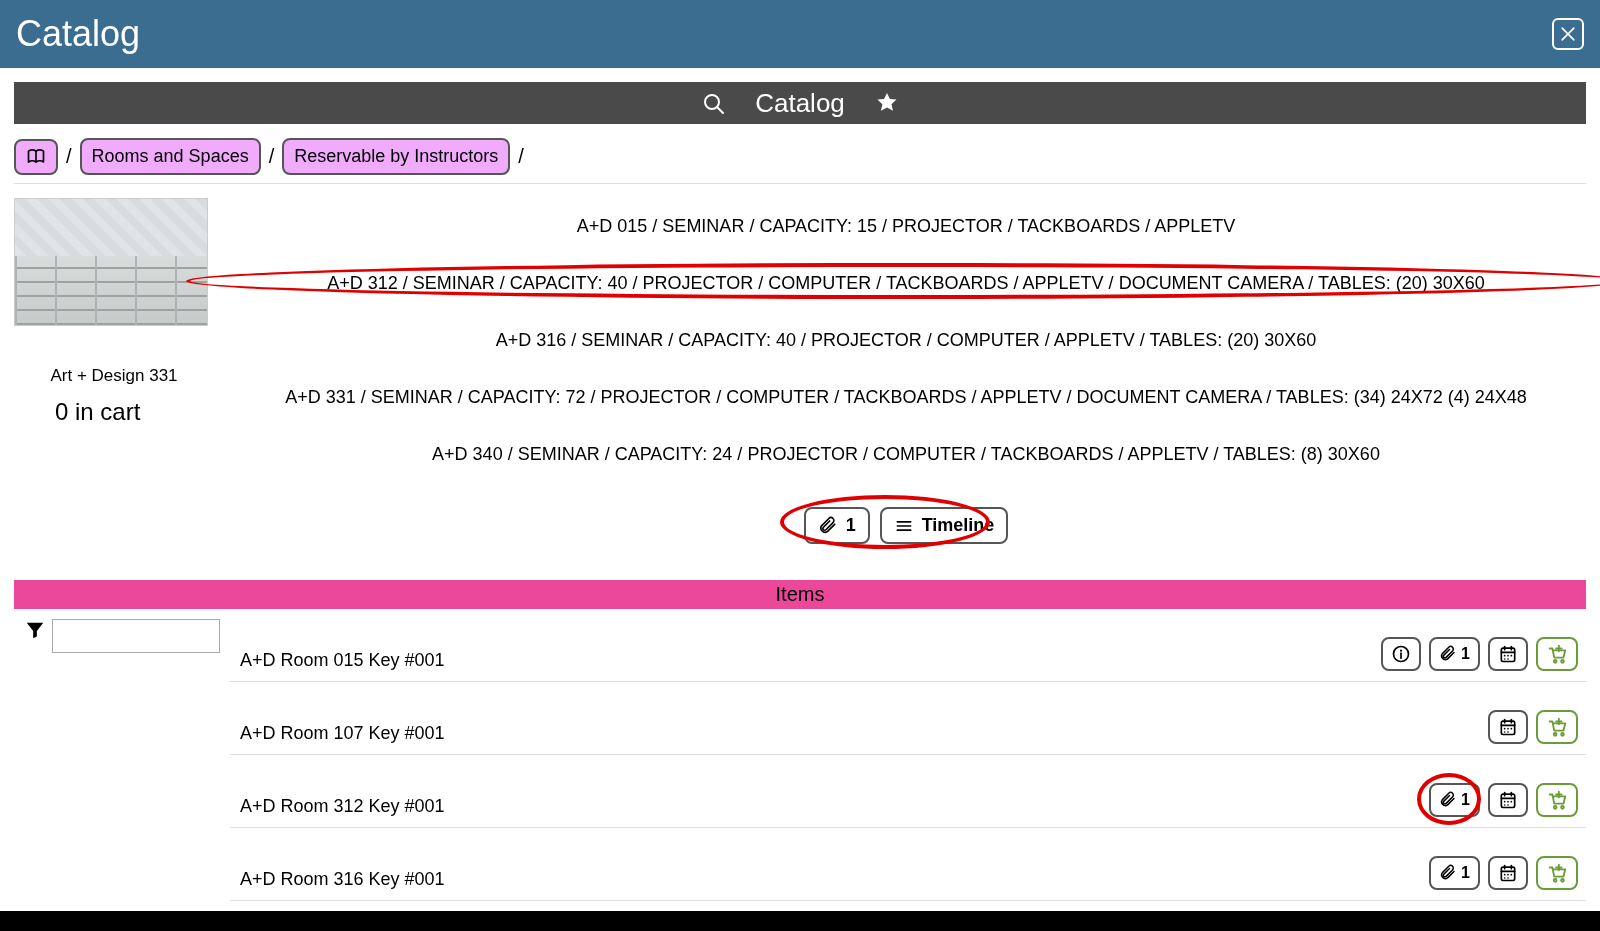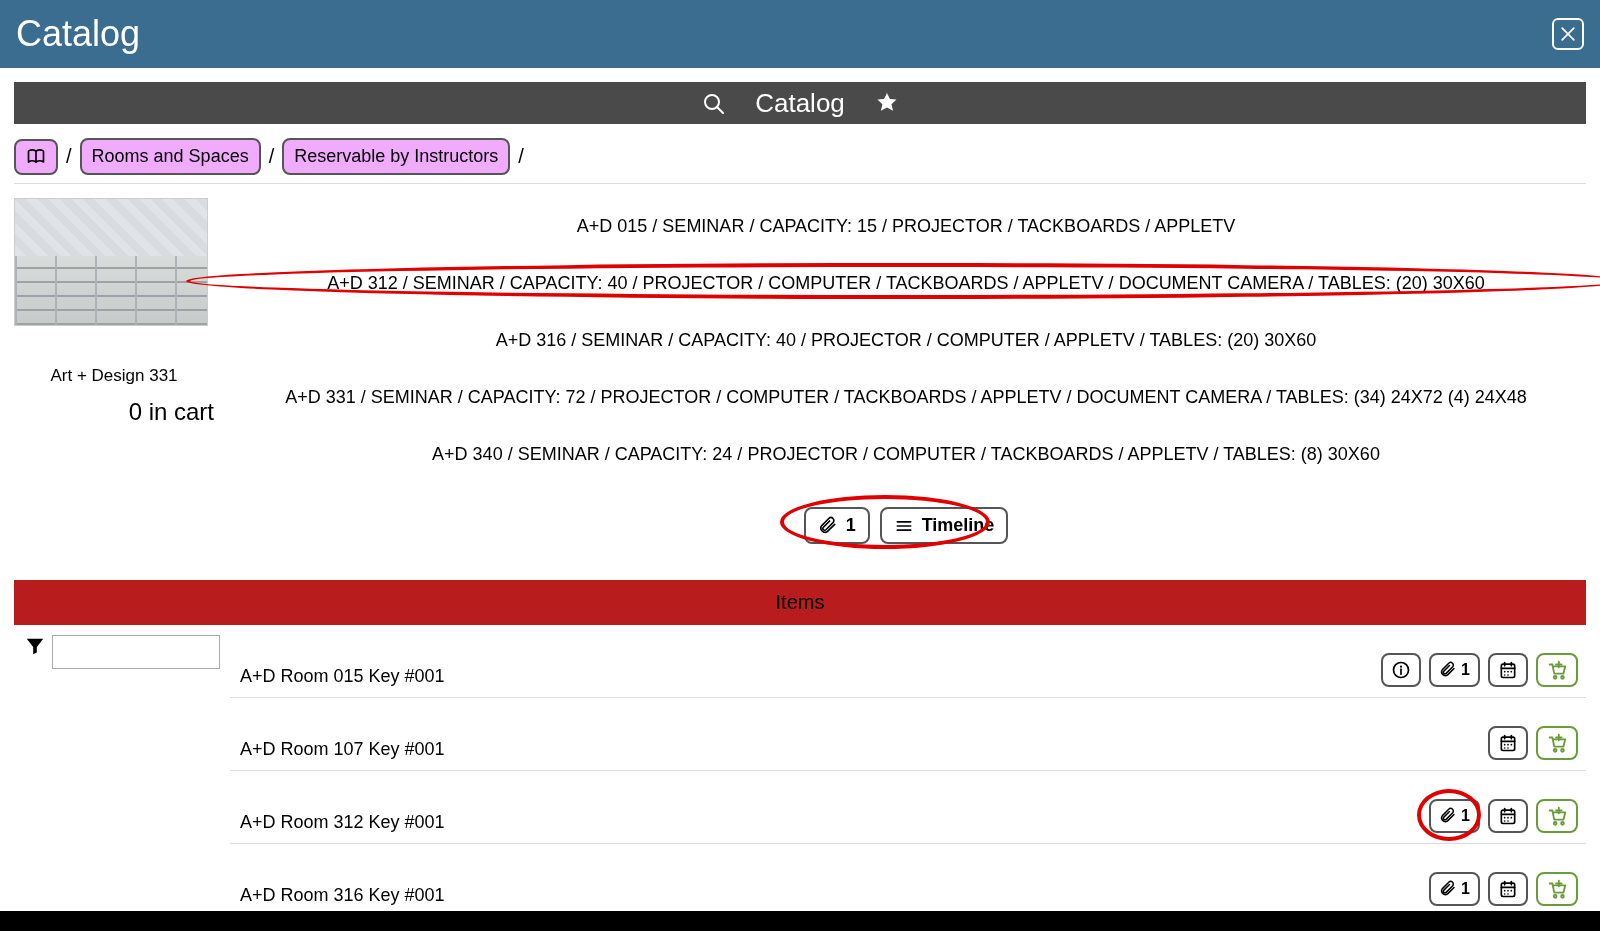--- a/index.html
+++ b/index.html
@@ -34,21 +34,21 @@
 .in-cart { margin-top: 12px; font-size: 24px; font-weight: 500; }
 
 .desc-col { flex: 1; text-align: center; }
 .desc-line { font-size: 18px; margin: 18px 0; position: relative; display: inline-block; }
 
 .annot-ellipse { position: absolute; border: 4px solid #e00000; border-radius: 50%; pointer-events: none; }
 
 .action-row { display: flex; justify-content: center; gap: 10px; margin-top: 24px; position: relative; }
 .pill-btn { border: 2px solid #555; border-radius: 8px; padding: 6px 12px; background: #fff; font-size: 18px; font-weight: 600; display: inline-flex; align-items: center; gap: 8px; }
 
-.section-header { background: #b91c1c; text-align: center; font-size: 20px; padding: 11px 0; margin-top: 28px; }
+.section-header { background: #ec4899; text-align: center; font-size: 20px; padding: 3px 0; margin-top: 28px; }
 
 .items-area { display: flex; }
 .filter-col { width: 216px; padding: 10px 0 0 10px; display: flex; align-items: flex-start; gap: 6px; }
 .filter-input { border: 1px solid #aaa; height: 34px; width: 168px; padding: 0 6px; }
 .items-list { flex: 1; }
 .item-row { border-bottom: 1px solid #ddd; padding: 28px 8px 10px 10px; display: flex; align-items: flex-end; justify-content: space-between; }
 .item-name { font-size: 18px; }
 .item-actions { display: flex; gap: 8px; align-items: center; position: relative; }
 .act-btn { border: 2px solid #555; border-radius: 8px; background: #fff; height: 34px; min-width: 34px; padding: 0 8px; display: inline-flex; align-items: center; justify-content: center; gap: 4px; font-size: 16px; font-weight: 600; }
 .act-btn.cart { border-color: #6a9c3a; color: #6a9c3a; }
@@ -154,21 +154,21 @@
     <span class="crumb">Rooms and Spaces</span>
     <span class="crumb-sep">/</span>
     <span class="crumb">Reservable by Instructors</span>
     <span class="crumb-sep">/</span>
   </div>
 
   <div class="detail-row">
     <div class="thumb-col">
       <div class="thumb-box"></div>
       <div class="thumb-label">Art + Design 331</div>
-      <div class="in-cart" style="text-align:right;margin-left:41px;">0 in cart</div>
+      <div class="in-cart" style="text-align:left;margin-left:41px;">0 in cart</div>
     </div>
     <div class="desc-col" id="desc-col">
       
       <div style="position: relative;"><div class="desc-line">A+D 015 / SEMINAR / CAPACITY: 15 / PROJECTOR / TACKBOARDS / APPLETV</div></div><div style="position: relative;"><div class="desc-line">A+D 312 / SEMINAR / CAPACITY: 40 / PROJECTOR / COMPUTER / TACKBOARDS / APPLETV / DOCUMENT CAMERA / TABLES: (20) 30X60</div><div class="annot-ellipse" style="left: -40px; right: -40px; top: 8px; height: 36px;"></div></div><div style="position: relative;"><div class="desc-line">A+D 316 / SEMINAR / CAPACITY: 40 / PROJECTOR / COMPUTER / APPLETV / TABLES: (20) 30X60</div></div><div style="position: relative;"><div class="desc-line">A+D 331 / SEMINAR / CAPACITY: 72 / PROJECTOR / COMPUTER / TACKBOARDS / APPLETV / DOCUMENT CAMERA / TABLES: (34) 24X72 (4) 24X48</div></div><div style="position: relative;"><div class="desc-line">A+D 340 / SEMINAR / CAPACITY: 24 / PROJECTOR / COMPUTER / TACKBOARDS / APPLETV / TABLES: (8) 30X60</div></div><div style="position:relative; display:inline-block;">
         <div class="action-row">
           <button class="pill-btn">
             <svg width="20" height="20" viewBox="0 0 24 24">
                 <use href="#i-clip"></use>
               </svg>
             <span>1</span>

